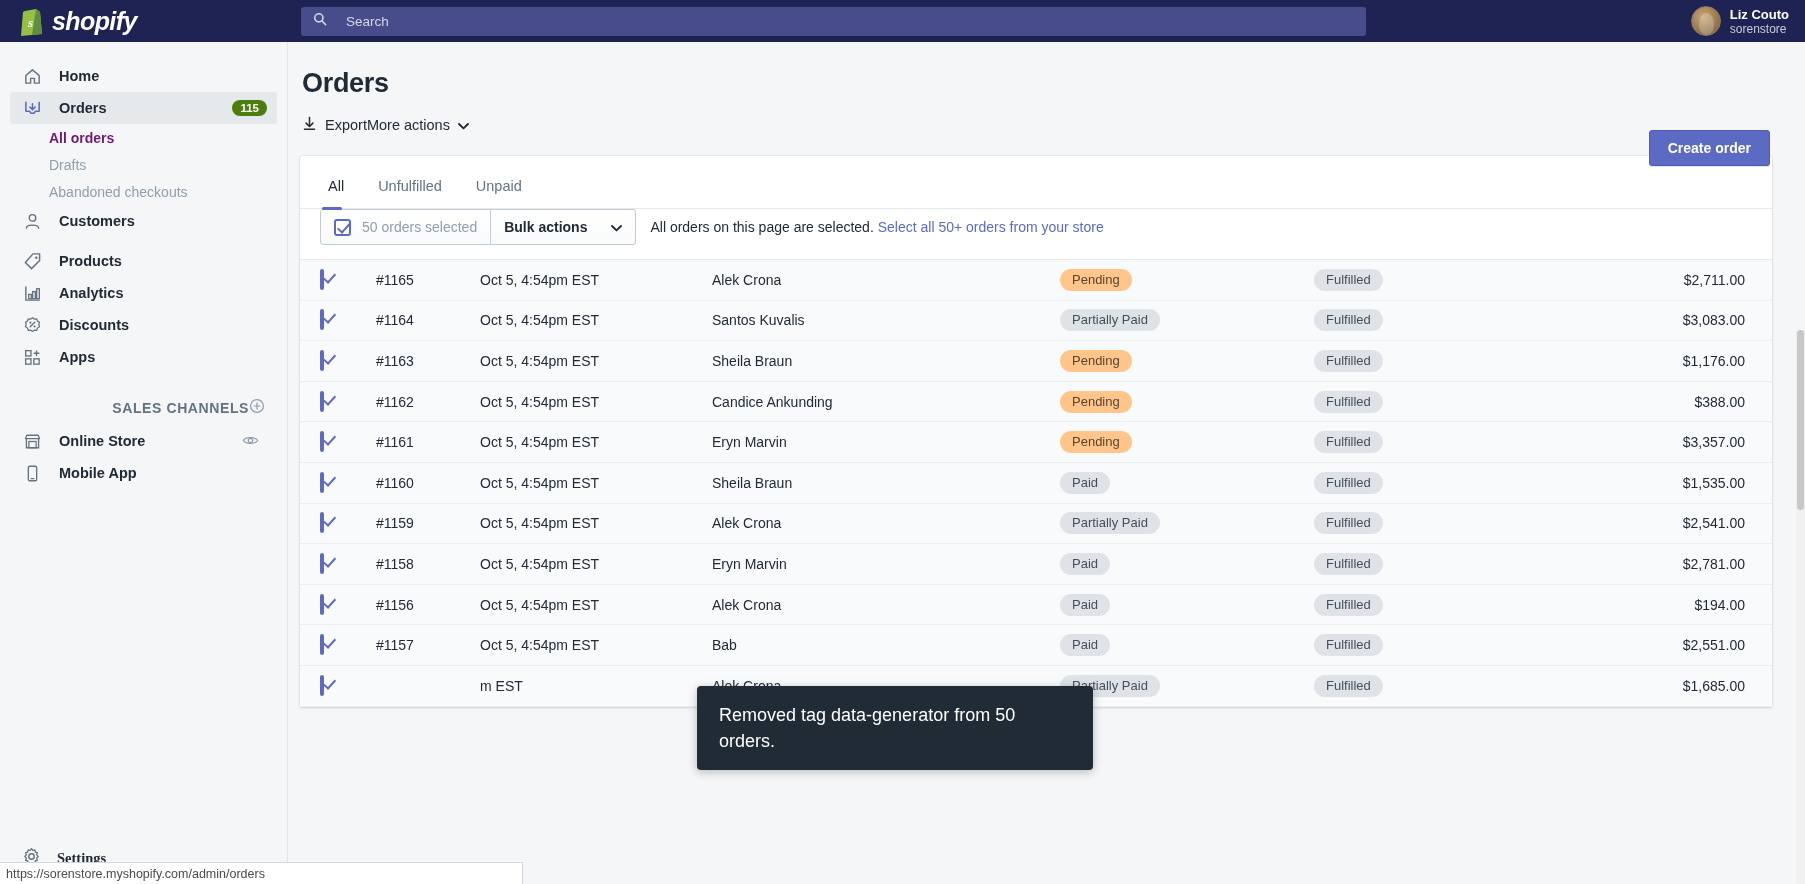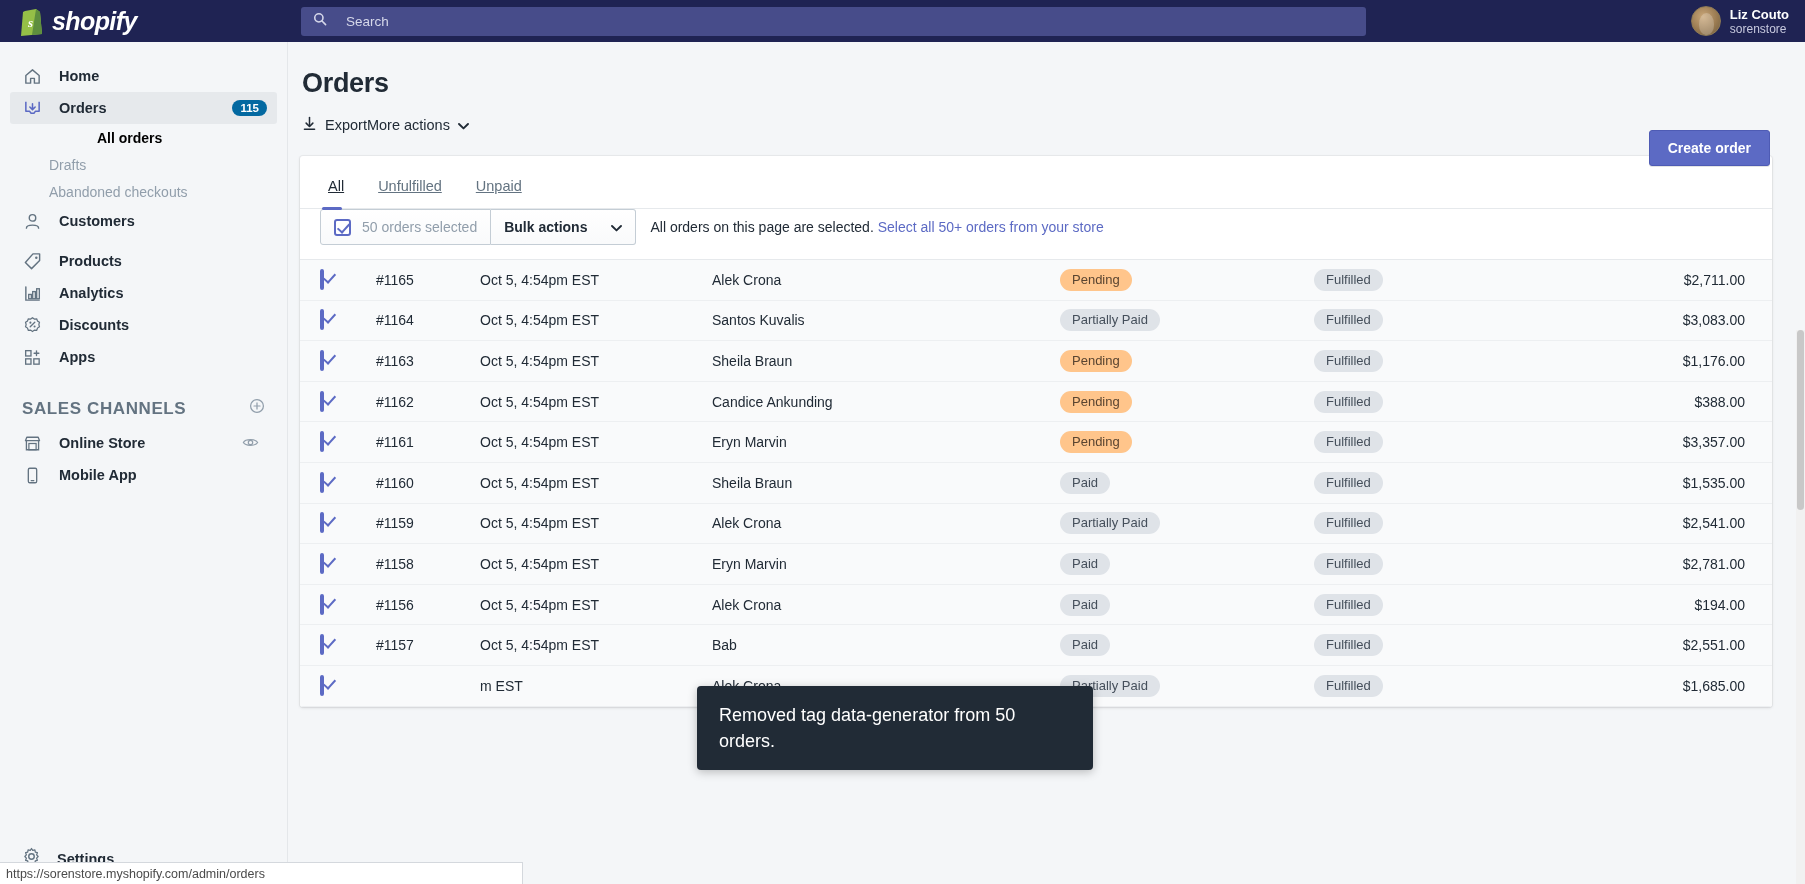--- a/index.html
+++ b/index.html
@@ -48,37 +48,37 @@
   }
   .nav-item {
     display: flex; align-items: center; height: 32px; margin: 0 10px;
     padding-left: 12px; border-radius: 3px; gap: 16px; position: relative;
   }
   .nav-item.spaced { margin-top: 8px; }
   .nav-item .ico { width: 21px; height: 21px; flex: none; display:flex; align-items:center; justify-content:center; }
   .nav-item .lbl { font-size: 14.5px; color: #212b36; font-weight: bold; }
   .nav-item.active { background: #e6e9ec; }
   .badge-count {
-    position: absolute; right: 10px; background: #0369a1; color: #ffffff;
+    position: absolute; right: 10px; background: #4d7c0f; color: #ffffff;
     font-size: 11.5px; font-weight: bold; border-radius: 10px; padding: 2px 8px;
   }
   .subnav { padding-left: 49px; }
   .subnav-item { height: 27px; display: flex; align-items: center; font-size: 14px; }
-  .subnav-item.active { color: #000000; font-weight: bold; margin-left: 48px; }
+  .subnav-item.active { color: #701a75; font-weight: bold; }
   .subnav-item.dim { color: #919eab; }
   .sec-head {
-    display: flex; align-items: center; justify-content: space-between;
-    margin: 25px 22px 8px 22px; color: #637381; font-size: 17px;
+    display: flex; align-items: center; justify-content: flex-end;
+    margin: 25px 22px 8px 22px; color: #637381; font-size: 14px;
     font-weight: bold; letter-spacing: 0.6px;
   }
   .settings-row {
     position: absolute; bottom: 14px; left: 0; width: 267px;
     display: flex; align-items: center; gap: 16px; padding-left: 22px;
   }
-  .settings-row .lbl { font-size: 14.5px; color: #212b36; font-weight: bold; }
+  .settings-row .lbl { font-size: 14.5px; color: #212b36; font-weight: bold; font-family: Liberation Serif, serif; }
 
   
   .main {
     position: absolute; top: 42px; left: 267px; width: 1538px; height: 842px;
     background: #f4f6f8; overflow: hidden;
   }
   .page-head { padding: 26px 35px 0 35px; }
   .page-title { font-size: 27px; font-weight: bold; color: #212b36; letter-spacing: -0.3px; }
   .actions-row { display: flex; align-items: center; margin-top: 17px; }
   .act-btn { display: flex; align-items: center; gap: 8px; font-size: 14.5px; color: #212b36; }
@@ -92,21 +92,20 @@
   
   .card {
     margin: 22px 33px 0 33px; background: #ffffff; border-radius: 3px;
     box-shadow: 0 0 0 1px rgba(63,63,68,0.05), 0 1px 3px rgba(63,63,68,0.15);
     overflow: hidden;
   }
   .tabs { display: flex; align-items: flex-end; height: 53px; border-bottom: 1px solid #e6e9ec; padding: 0 22px; }
   .tab {
     font-size: 14.5px; color: #637381; padding: 0 6px 14px 6px; margin-right: 22px;
     position: relative;
-    text-decoration: underline;
   }
   .tab.active { color: #212b36; }
   .tab.active::after {
     content: ""; position: absolute; left: 0; right: 8px; bottom: -2px;
     height: 3px; border-radius: 2px; background: #5c6ac4;
   }
   .filter-row { display: flex; padding: 20px 20px 17px 20px; }
   .filter-btn {
     display: flex; align-items: center; gap: 10px; height: 36px;
     border: 1px solid #c4cdd5; border-right: none; border-radius: 3px 0 0 3px;

